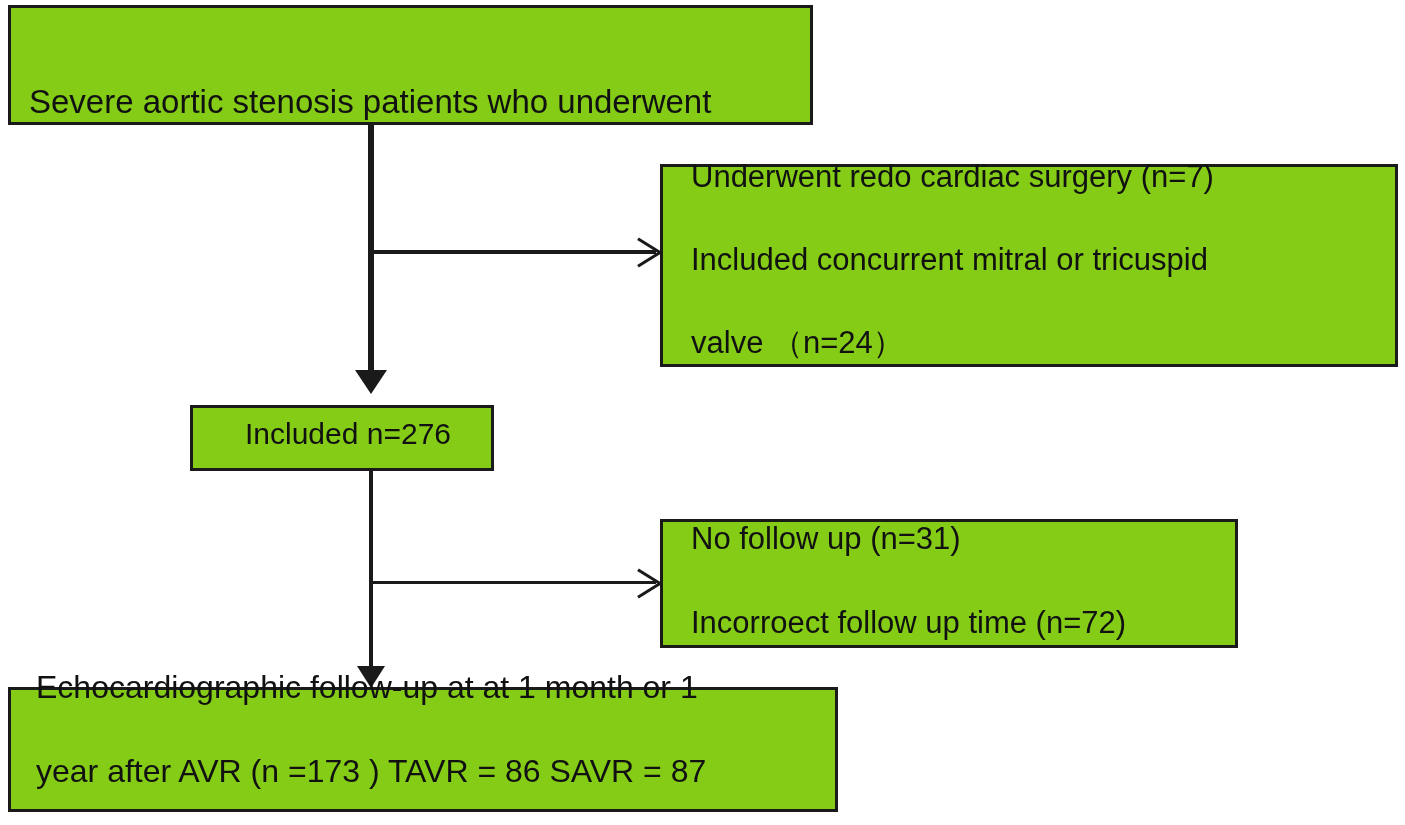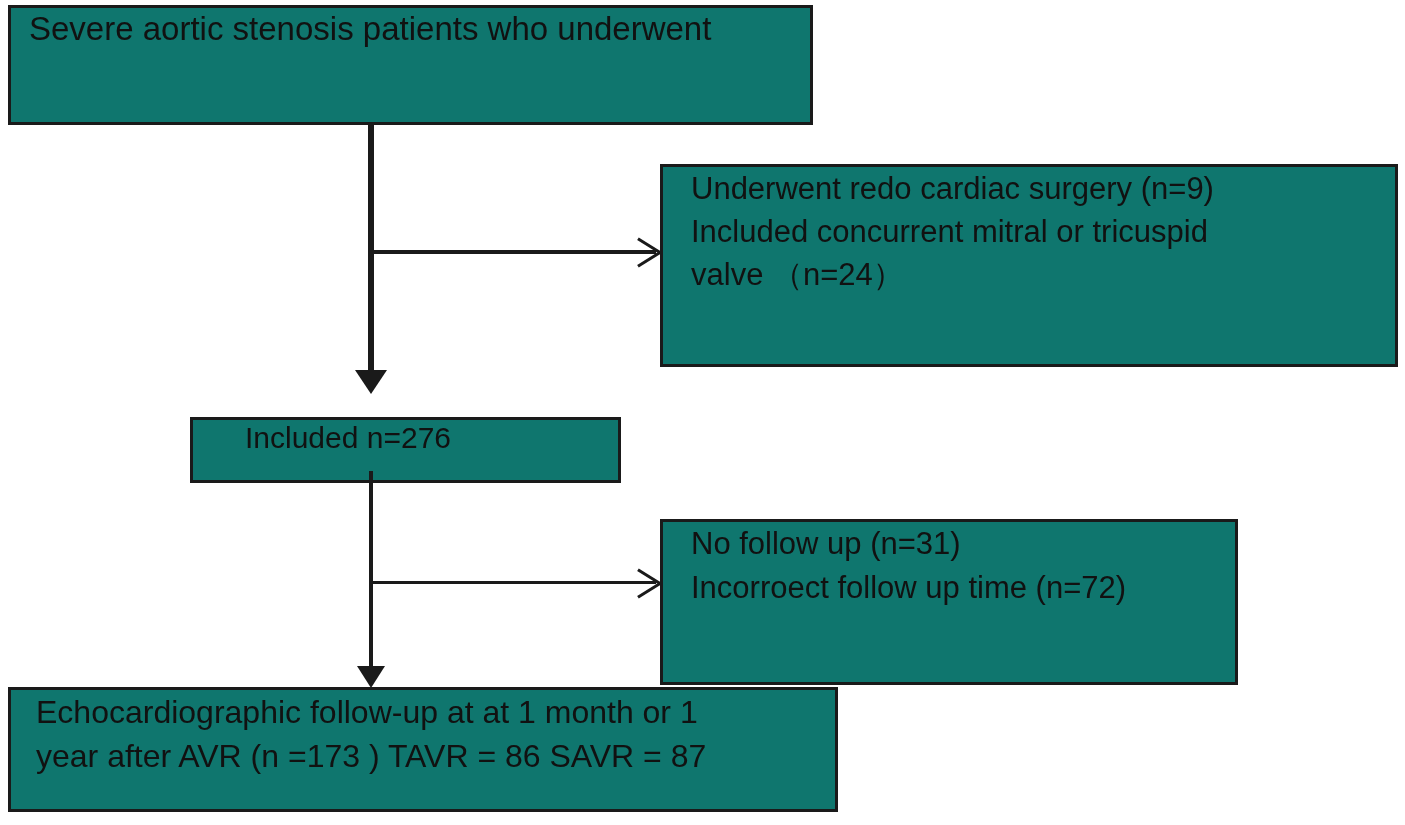--- a/index.html
+++ b/index.html
@@ -13,25 +13,26 @@
     width: 1405px;
     height: 825px;
     background: #ffffff;
     overflow: hidden;
     font-family: "Liberation Sans", "DejaVu Sans", sans-serif;
     color: #111111;
   }
   .flow-box {
     position: absolute;
     box-sizing: border-box;
-    background: #0f766e;
+    background: #84cc16;
     border: 3px solid #1a1a1a;
     display: flex;
     flex-direction: column;
-    justify-content: flex-start;
+    justify-content: flex-end;
+    gap: 40px;
   }
   .flow-box .line {
     display: block;
     white-space: pre;
   }
   
   #box-enrolled {
     left: 8px;  top: 5px;
     width: 805px; height: 120px;
     padding: 0 0 0 18px;
@@ -39,29 +40,29 @@
     line-height: 41px;
   }
   #box-excluded-1 {
     left: 660px; top: 164px;
     width: 738px; height: 203px;
     padding: 0 0 0 28px;
     font-size: 31px;
     line-height: 43px;
   }
   #box-included {
-    left: 190px; top: 417px;
-    width: 431px; height: 66px;
-    padding: 0 0 0 52px;
+    left: 190px; top: 405px;
+    width: 304px; height: 66px;
+    padding: 0 0 16px 52px;
     font-size: 30px;
     line-height: 36px;
   }
   #box-excluded-2 {
     left: 660px; top: 519px;
-    width: 578px; height: 166px;
+    width: 578px; height: 129px;
     padding: 0 0 0 28px;
     font-size: 31px;
     line-height: 44px;
   }
   #box-final {
     left: 8px;  top: 687px;
     width: 830px; height: 125px;
     padding: 0 0 16px 25px;
     font-size: 32px;
     line-height: 44px;
@@ -119,21 +120,21 @@
   <div class="conn" id="trunk-1"></div>
   <div class="arrow-head" id="arrow-down-1"></div>
 
   <div class="conn" id="branch-1"></div>
   <div class="arrow-right" id="arrow-right-1">
     <span class="up"></span>
     <span class="down"></span>
   </div>
 
   <div class="flow-box" id="box-excluded-1">
-    <span class="line">Underwent redo cardiac surgery (n=9)</span>
+    <span class="line">Underwent redo cardiac surgery (n=7)</span>
     <span class="line">Included concurrent mitral or tricuspid</span>
     <span class="line">valve （n=24）</span>
   </div>
 
   <div class="flow-box" id="box-included">
     <span class="line">Included n=276</span>
   </div>
 
   <div class="conn" id="trunk-2"></div>
   <div class="arrow-head" id="arrow-down-2"></div>

